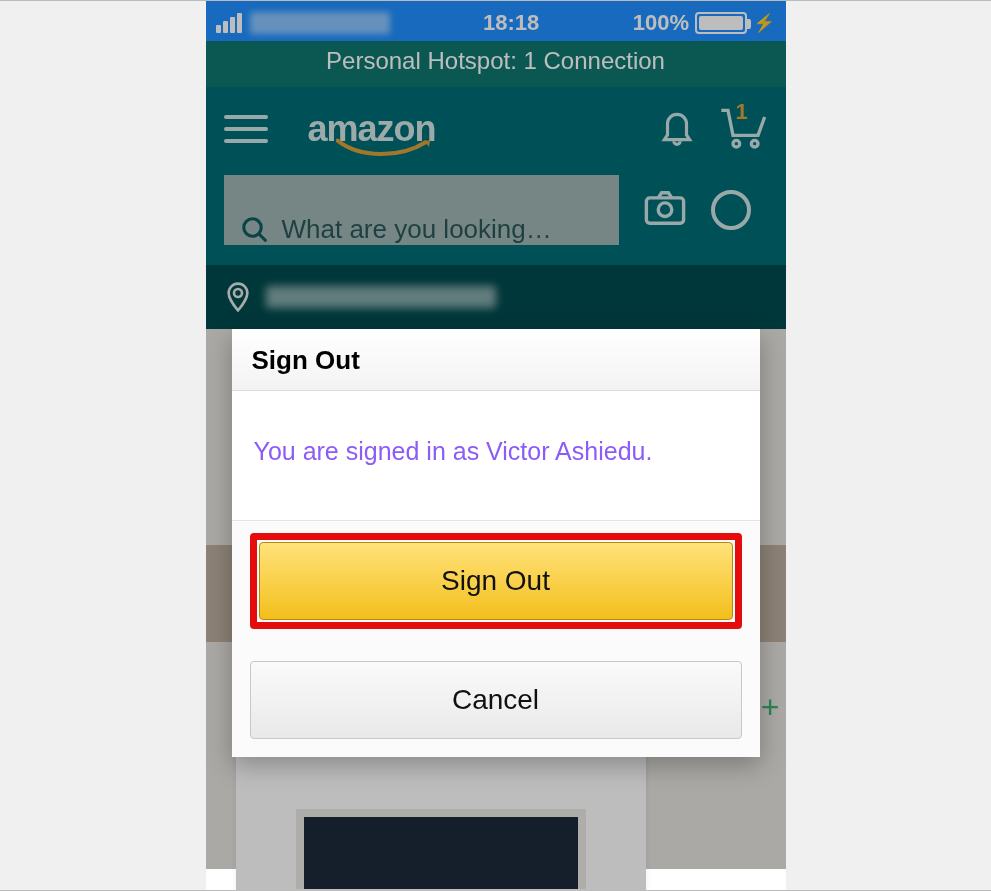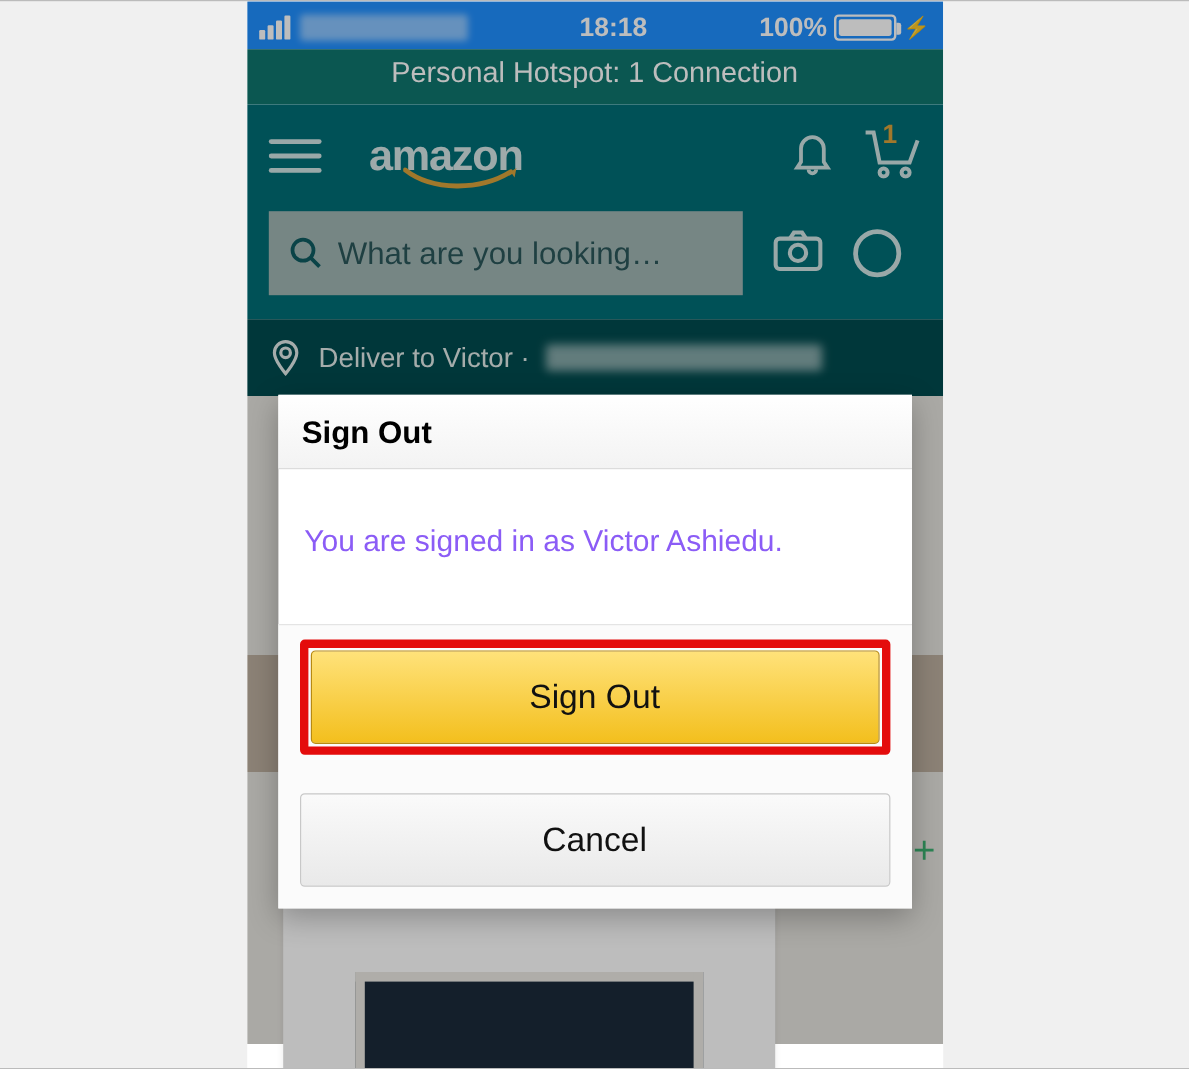--- a/index.html
+++ b/index.html
@@ -98,21 +98,21 @@
   .cart { position:relative; }
   .cart-count {
     position:absolute; top:-6px; left:18px; color:#d9a23a; font-weight:700; font-size:22px;
   }
 
   .search-row { display:flex; align-items:center; gap:24px; margin-top: 22px; }
   .searchbox {
     background:#9fb5b3;
     flex: 0 0 395px;
     height: 70px;
-    display:flex; align-items:center; gap:12px;
+    display:flex; align-items:flex-end; gap:12px;
     padding: 0 16px;
     color:#00454b;
   }
   .search-ph { font-size: 26px; color:#1e4c50; opacity:.9; }
   .cam svg, .alexa { color:#cfe3e3; }
   .alexa {
     width:40px; height:40px; border:4px solid #cfe3e3; border-radius:50%; display:inline-block;
   }
 
   .deliver {
@@ -276,21 +276,20 @@
         </span>
         <span class="alexa"></span>
       </div>
     </div>
 
     <div class="deliver">
       <svg width="28" height="32" viewBox="0 0 20 24" fill="none" stroke="#dfe9e7" stroke-width="2">
         <path d="M10 22 s7 -8 7 -13 a7 7 0 1 0 -14 0 c0 5 7 13 7 13 z"></path>
         <circle cx="10" cy="9" r="3"></circle>
       </svg>
-      <span>Deliver to Victor · </span>
       <span class="blur"></span>
     </div>
 
     <div class="bg-content">
       <span class="plus">+</span>
       <div class="prod-card">
         <div class="screen"></div>
       </div>
     </div>
 

